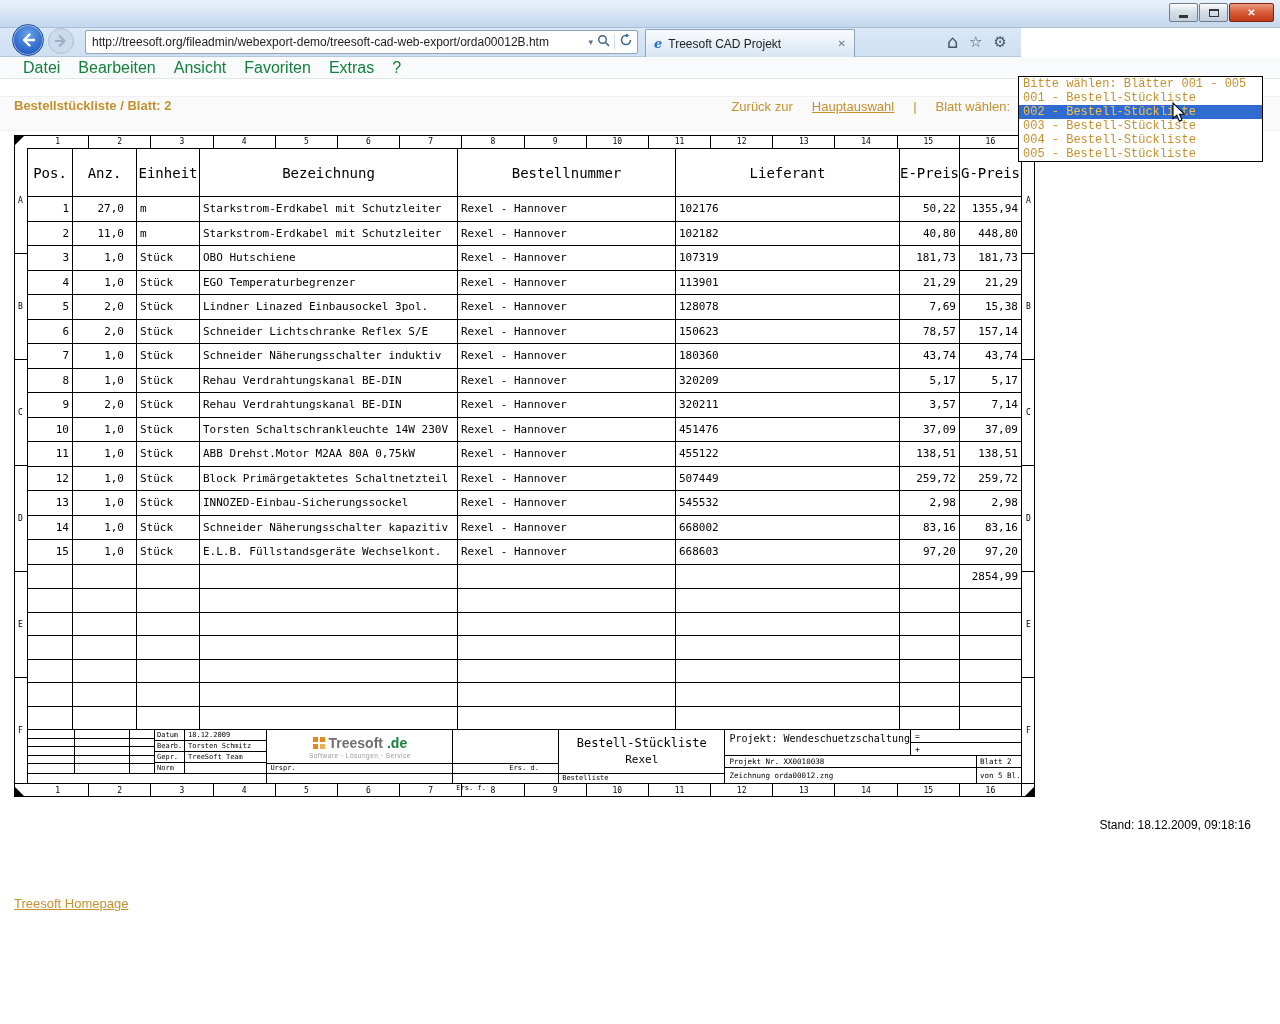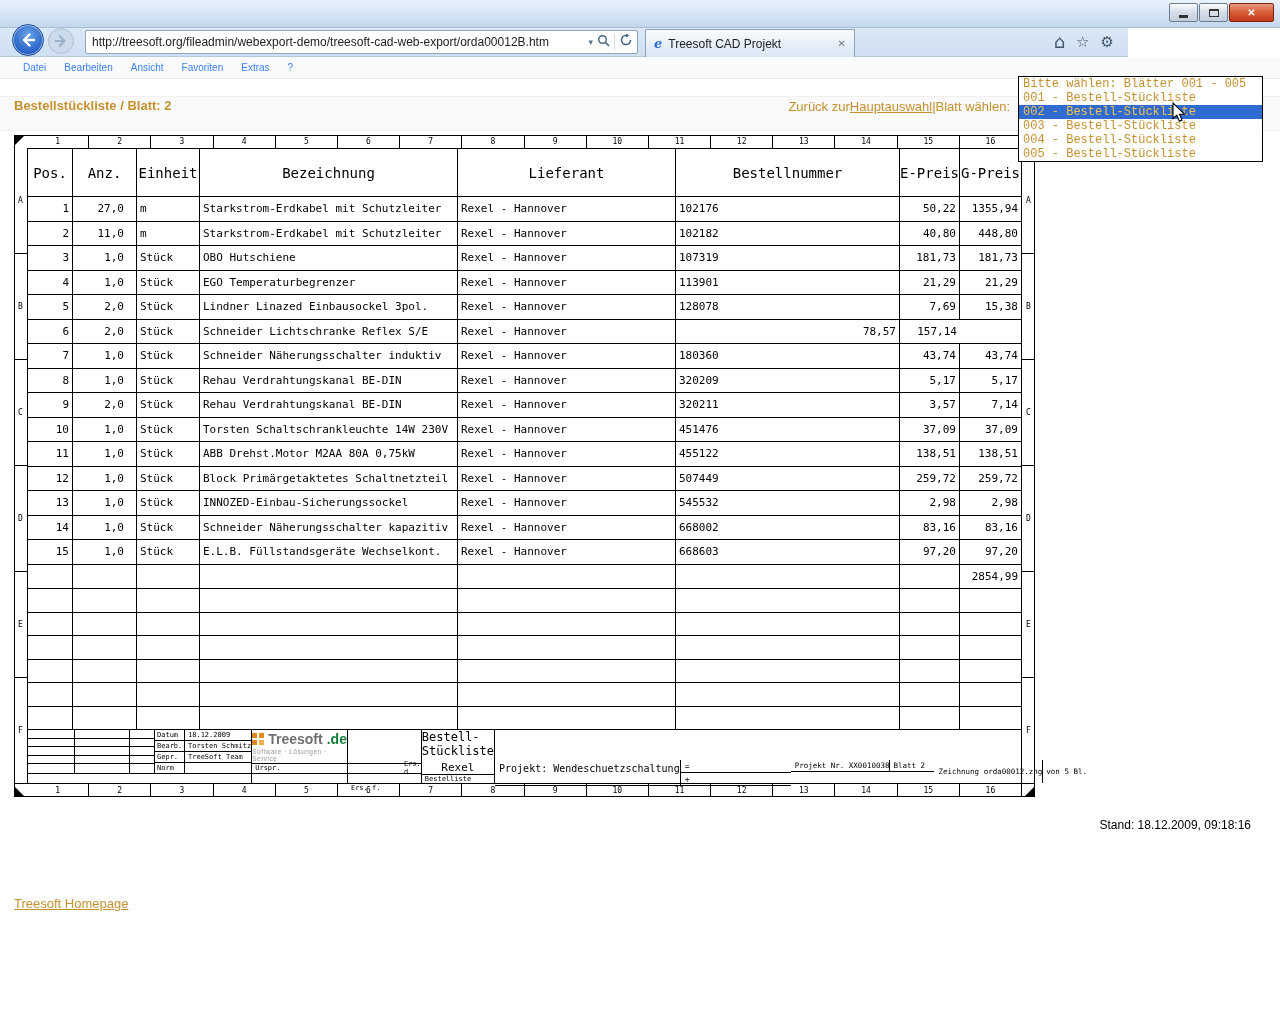--- a/index.html
+++ b/index.html
@@ -11,21 +11,21 @@
   .titlebar { position:absolute; left:0; top:0; width:1280px; height:28px;
     background:linear-gradient(#e9f2fb,#cfe0f3 70%,#c3d6ec); border-bottom:1px solid #aabfd6; }
   .win-btns { position:absolute; top:3px; right:6px; display:flex; gap:1px; }
   .win-btn { width:29px; height:19px; border:1px solid #6e7d8d; border-radius:2px;
     background:linear-gradient(#fdfdfd,#d7dfe9 45%,#c3cedd); display:flex; align-items:center; justify-content:center; cursor:default; }
   .win-btn.close { width:45px; background:linear-gradient(#eb9a80,#d9603c 45%,#c23a17);
     border-color:#7e2210; color:#fff; font-size:10px; font-weight:bold; }
   .glyph-min { width:9px; height:3px; background:#333; margin-top:8px; }
   .glyph-max { width:10px; height:8px; border:1px solid #333; border-top:2px solid #333; }
 
-  .navrow { position:absolute; left:0; top:28px; width:1128px; height:29px;
+  .navrow { position:absolute; left:0; top:28px; width:1021px; height:29px;
     background:linear-gradient(#dae8f7,#cfe0f2); border-bottom:1px solid #b6c8dc; }
   .back-btn { position:absolute; left:12px; top:-4px; width:32px; height:32px; border-radius:50%;
     background:radial-gradient(circle at 50% 32%,#6aa2e8,#2a64c8 68%,#1f52ab);
     border:1px solid #24549c; display:flex; align-items:center; justify-content:center;
     box-shadow:0 0 0 1px rgba(255,255,255,.55) inset; z-index:5; }
   .fwd-btn { position:absolute; left:48px; top:0px; width:26px; height:26px; border-radius:50%;
     background:#ccdbec; border:1px solid #aec0d6; display:flex; align-items:center; justify-content:center; }
   .urlbox { position:absolute; left:85px; top:2px; width:553px; height:24px; background:#fff;
     border:1px solid #8fa4ba; border-radius:2px; display:flex; align-items:center; padding:0 4px 0 6px; }
   .url-text { flex:1; font-size:12px; color:#222; white-space:nowrap; overflow:hidden; }
@@ -38,28 +38,28 @@
   .tab-label { font-size:12px; color:#222; white-space:nowrap; overflow:hidden; flex:1; }
   .tab-close { margin-left:auto; color:#707a85; font-size:10px; font-family:"DejaVu Sans",sans-serif; }
   .chrome-icons { position:absolute; right:14px; top:3px; display:flex; gap:11px; align-items:center;
     font-family:"DejaVu Sans",sans-serif; color:#44566a; }
   .chrome-icons .home { font-size:18px; }
   .chrome-icons .star { font-size:15px; }
   .chrome-icons .gear { font-size:15px; }
 
   .menubar { position:absolute; left:0; top:57px; width:1280px; height:22px; background:#f9fafb;
     border-bottom:1px solid #e3e6ea; display:flex; align-items:center; padding-left:14px; }
-  .menu-item { font-size:10px; color:#3b82f6; padding:3px 9px; cursor:default; }
+  .menu-item { font-size:16px; color:#15803d; padding:3px 9px; cursor:default; }
 
   
   .page { position:absolute; left:0; top:79px; width:1280px; height:945px; background:#fff; }
   .band { position:absolute; left:0; top:17px; width:1280px; height:35px; background:#fafafa;
     border-top:1px solid #f0f0f0; border-bottom:1px solid #f0f0f0; }
   .page-title { position:absolute; left:14px; top:19px; font-size:13px; font-weight:bold; color:var(--accent); }
-  .header-right { position:absolute; right:270px; top:20px; display:flex; gap:0; align-items:baseline;
+  .header-right { position:absolute; right:270px; top:20px; display:flex; gap:19px; align-items:baseline;
     font-size:13px; color:var(--accent); white-space:nowrap;text-align:right; }
   .header-right .link { text-decoration:underline; color:var(--accent); cursor:pointer; }
   .stand { position:absolute; right:29px; top:739px; font-size:12px; color:#000; }
   .homepage { position:absolute; left:14px; top:817px; font-size:13px; color:var(--accent);
     text-decoration:underline; cursor:pointer; }
 
   
   .popup { position:absolute; left:1018px; top:76px; width:245px; background:#fff;
     border:1px solid #000; z-index:60; font-family:"Liberation Mono", monospace; font-size:12px; color:var(--accent); }
   .opt { height:14px; line-height:14px; padding-left:4px; white-space:nowrap; overflow:hidden; cursor:default; }
@@ -122,21 +122,21 @@
   .c-top { height:33px; }
   .c-mid { height:9.5px; border-top:1px solid #000; display:flex; }
   .ersf { width:53px; border-right:1px solid #ef4444; display:flex; align-items:center; padding-left:3px;margin-top:24px; }
   .ersd { flex:1; display:flex; align-items:center; padding-left:3px; }
   .c-bot { flex:1; border-top:1px solid #000; }
   .tb-d { width:168px; display:flex; flex-direction:column; }
   .d-main { flex:1; display:flex; flex-direction:column; align-items:center; justify-content:center; gap:3px; }
   .d-title { font-size:12px; }
   .d-sub { font-size:11px; }
   .d-bot { height:10px; border-top:1px solid #000; display:flex; align-items:center; padding-left:3px; }
-  .tb-e { flex:1; display:flex; flex-direction:row;margin-top:30px; }
+  .tb-e { flex:1; display:flex; flex-direction:column; }
   .e-r1 { height:26px; border-bottom:1px solid #000; display:flex; }
   .e-projekt { flex:1; font-size:10px; padding:3px 0 0 4px; white-space:nowrap; overflow:hidden; }
   .e-desig { width:111px; border-left:1px solid #000; display:flex; flex-direction:column; font-size:8px; }
   .e-desig .eq { flex:1; border-bottom:1px solid #000; padding-left:4px; display:flex; align-items:center; }
   .e-desig .plus { flex:1; padding-left:4px; display:flex; align-items:center; }
   .e-r2 { height:12px; border-bottom:1px solid #000; display:flex; }
   .e-r3 { flex:1; display:flex; }
   .e-cell { flex:1; display:flex; align-items:center; padding-left:4px; font-size:7.5px; white-space:nowrap; overflow:hidden; }
   .e-side { width:45px; border-left:1px solid #000; display:flex; align-items:center; padding-left:3px; font-size:7.5px; }
 
@@ -283,22 +283,22 @@
           <div class="rl">E</div>
           <div class="rl">F</div>
         </div>
 
       <div class="inner">
         <div class="trow thead">
           <div class="c">Pos.</div>
           <div class="c">Anz.</div>
           <div class="c">Einheit</div>
           <div class="c">Bezeichnung</div>
+          <div class="c">Bestellnummer</div>
           <div class="c">Lieferant</div>
-          <div class="c">Bestellnummer</div>
           <div class="c">E-Preis</div>
           <div class="c">G-Preis</div>
         </div>
 
         <div>
 
         <div class="trow">
             <div class="c num">1</div>
             <div class="c anz">27,0</div>
             <div class="c">m</div>
@@ -347,20 +347,21 @@
             <div class="c">128078</div>
             <div class="c num">7,69</div>
             <div class="c num">15,38</div>
           </div>
             <div class="trow">
             <div class="c num">6</div>
             <div class="c anz">2,0</div>
             <div class="c">Stück</div>
             <div class="c">Schneider Lichtschranke Reflex S/E</div>
             <div class="c">Rexel - Hannover</div>
+            <div class="c">150623</div>
             <div class="c num">78,57</div>
             <div class="c num">157,14</div>
           </div>
             <div class="trow">
             <div class="c num">7</div>
             <div class="c anz">1,0</div>
             <div class="c">Stück</div>
             <div class="c">Schneider Näherungsschalter induktiv</div>
             <div class="c">Rexel - Hannover</div>
             <div class="c">180360</div>

